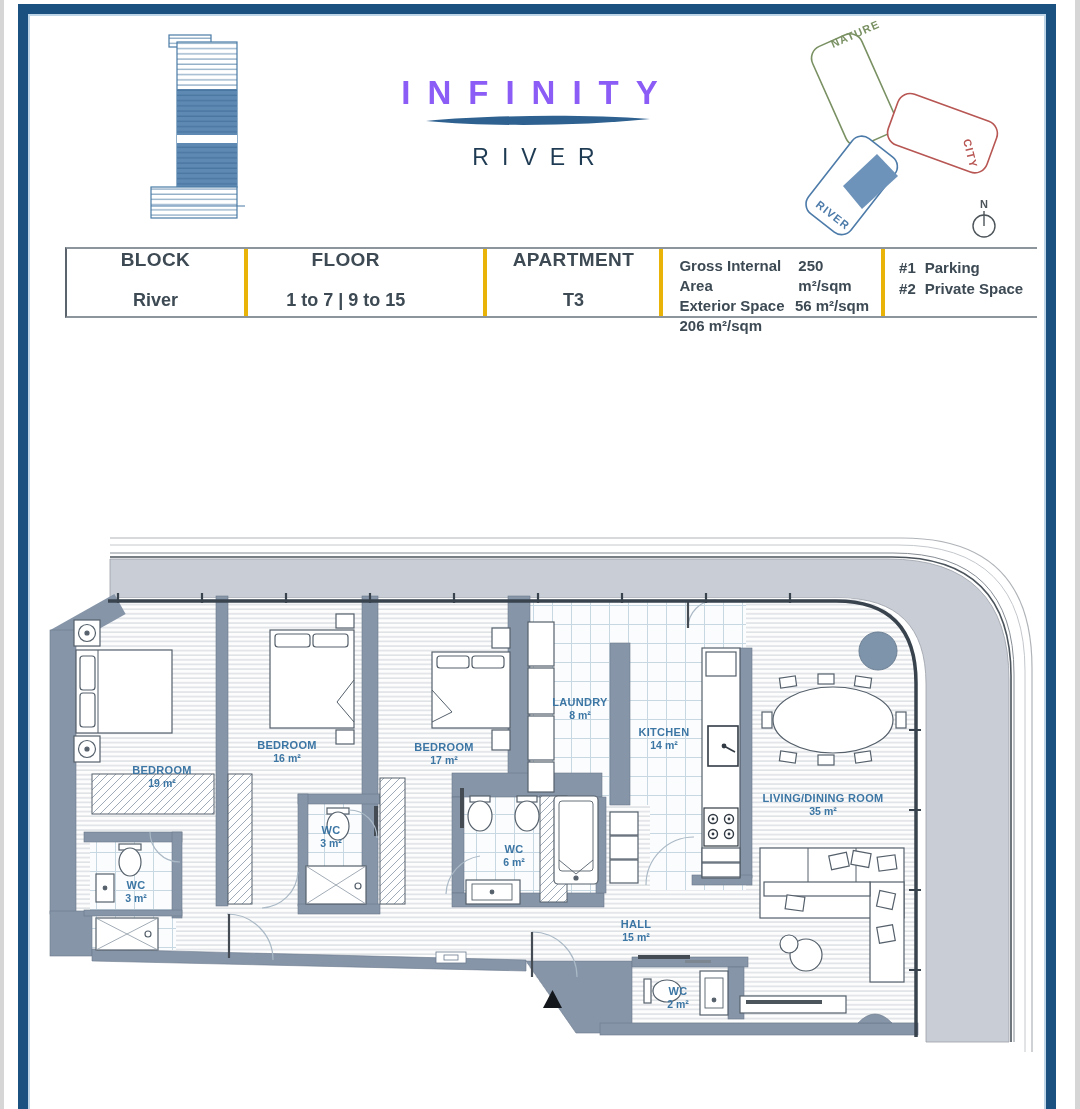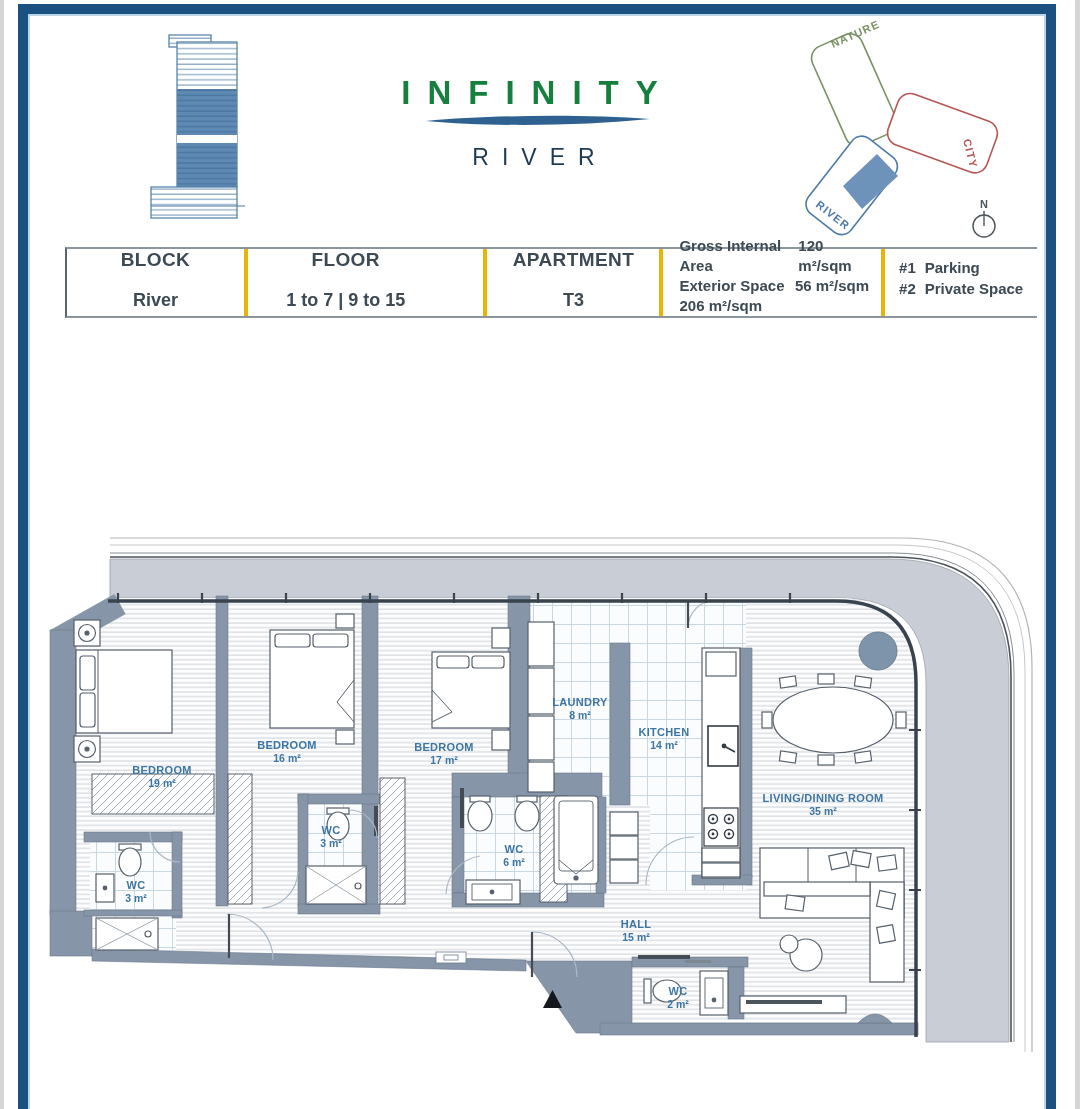--- a/index.html
+++ b/index.html
@@ -4,31 +4,31 @@
 <style>
   html,body{margin:0;padding:0;background:#fff;}
   #page{position:relative;width:1080px;height:1109px;background:#ffffff;overflow:hidden;
         font-family:"Liberation Sans",sans-serif;}
   .edge{position:absolute;top:0;height:100%;background:#d6d6d6;}
   .frame{position:absolute;left:18px;top:4px;width:1038px;height:1130px;
          border:10px solid #1a5180;border-bottom:none;box-sizing:border-box;}
   .frame-inner{position:absolute;inset:0;border:2px solid #bdd5e6;border-bottom:none;}
   .abs{position:absolute;}
   .brand-title{left:368px;top:74px;width:340px;text-align:center;
-     font-size:33px;font-weight:bold;letter-spacing:17px;color:#15803d;}
+     font-size:33px;font-weight:bold;letter-spacing:17px;color:#8b5cf6;}
   .brand-sub{left:430px;top:144px;width:220px;text-align:center;
      font-size:23px;font-weight:normal;letter-spacing:13px;color:#1f3b53;}
   .itable{left:65px;top:247px;width:972px;height:71px;display:flex;
      border-top:2px solid #8d959c;border-bottom:2px solid #8d959c;border-left:2px solid #5b646c;
      box-sizing:border-box;color:#3d4a54;}
   .icol{display:flex;flex-direction:column;align-items:center;justify-content:flex-start;gap:19px;box-sizing:border-box;}
   .icol + .icol{border-left:4px solid #eab308;}
   .icol .lab{font-size:19px;font-weight:bold;letter-spacing:.4px;}
   .icol .val{font-size:18px;font-weight:bold;}
-  .areas{width:226px;padding:7px 12px 0 16px;justify-content:flex-end;align-items:stretch;gap:0;}
+  .areas{width:226px;padding:7px 12px 0 16px;justify-content:space-between;align-items:stretch;gap:0;}
   .arow{display:flex;justify-content:space-between;font-size:15px;font-weight:bold;line-height:20px;}
   .extras{width:159px;padding:9px 4px 0 14px;justify-content:flex-start;align-items:flex-start;gap:1px;}
   .erow{display:flex;gap:9px;font-size:15px;font-weight:bold;line-height:20px;}
   svg text{font-family:"Liberation Sans",sans-serif;}
   .room-name{font-size:11px;font-weight:bold;fill:#3c76a4;letter-spacing:.3px;}
   .room-area{font-size:10.5px;font-weight:bold;fill:#3c76a4;}
   .diag-lab{font-size:11px;letter-spacing:1.2px;font-weight:bold;}
 </style>
 </head>
 <body>
@@ -99,21 +99,21 @@
       <div class="lab">FLOOR</div>
       <div class="val">1 to 7 | 9 to 15</div>
     </div>
     <div class="icol" style="width:180px;margin-left:40px;">
       <div class="lab">APARTMENT</div>
       <div class="val">T3</div>
     </div>
     <div class="icol areas">
       <div class="arow">
         <span>Gross Internal Area</span>
-        <span>120 m²/sqm</span>
+        <span>250 m²/sqm</span>
       </div>
       <div class="arow">
         <span>Exterior Space</span>
         <span>56 m²/sqm</span>
       </div>
       <div class="arow">
         <span>206 m²/sqm</span>
       </div>
     </div>
     <div class="icol extras">

